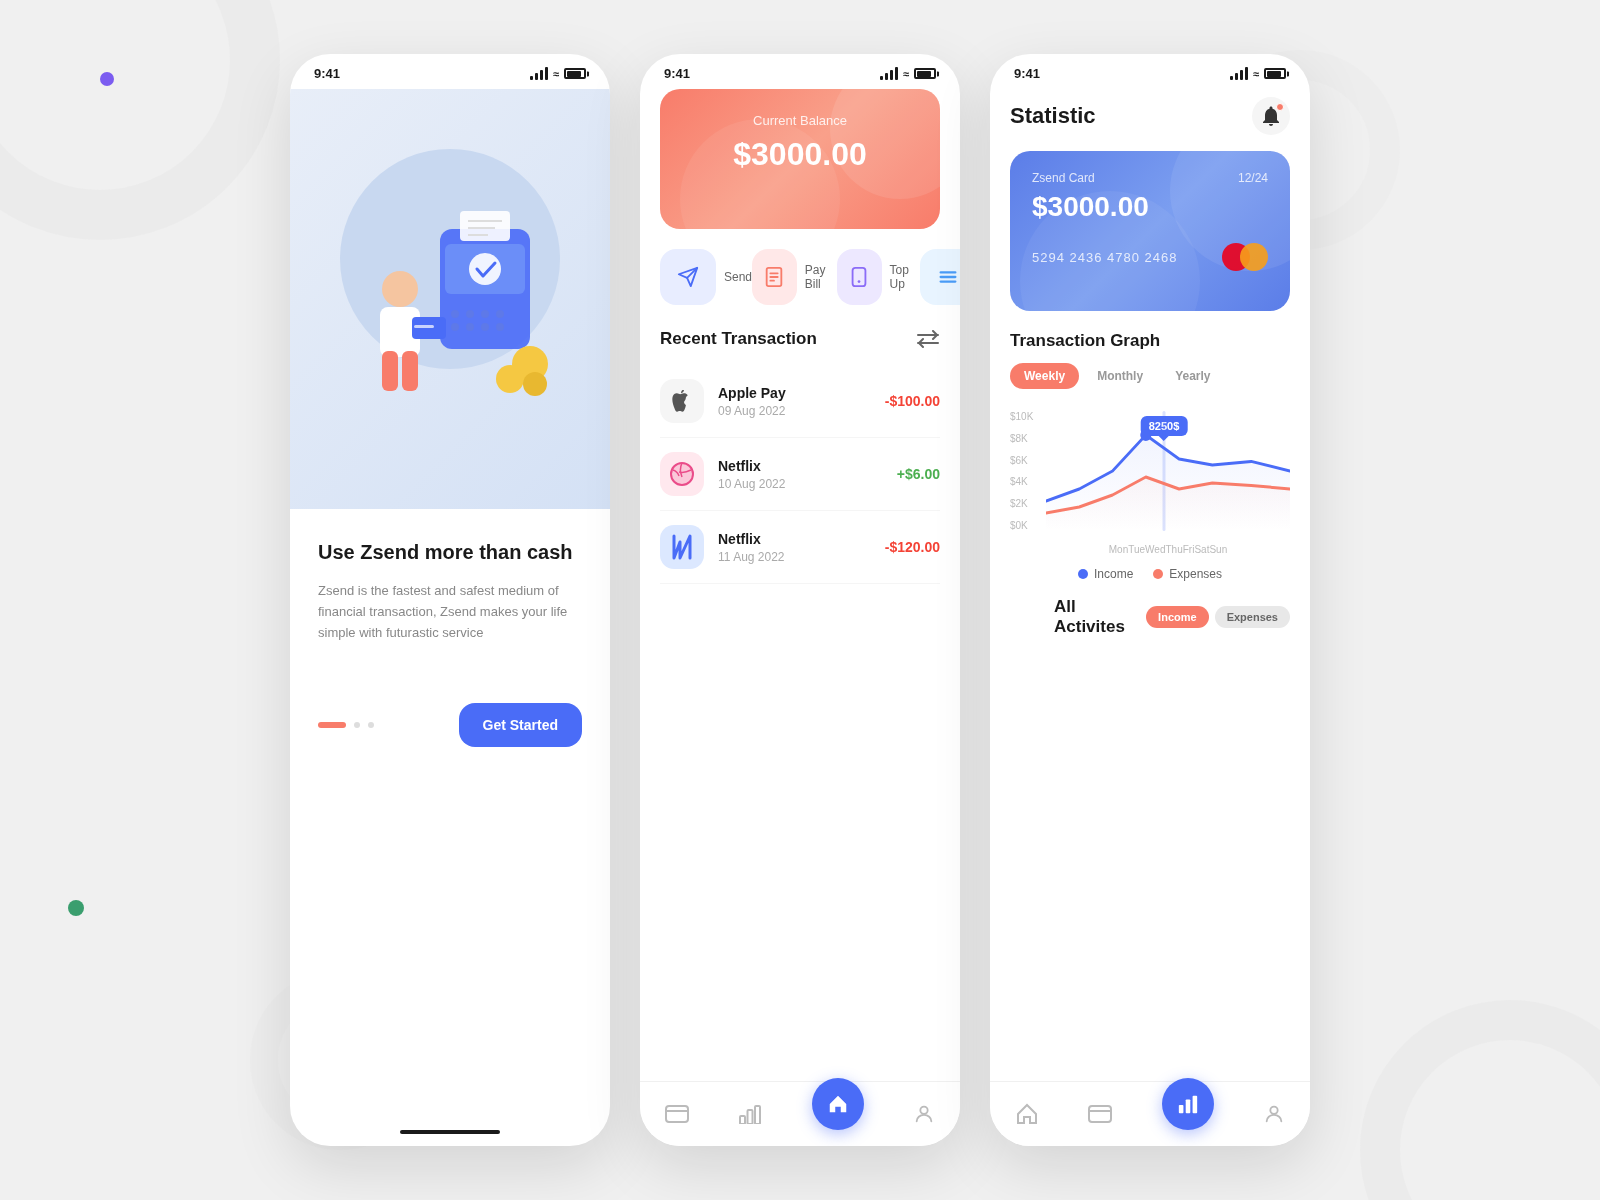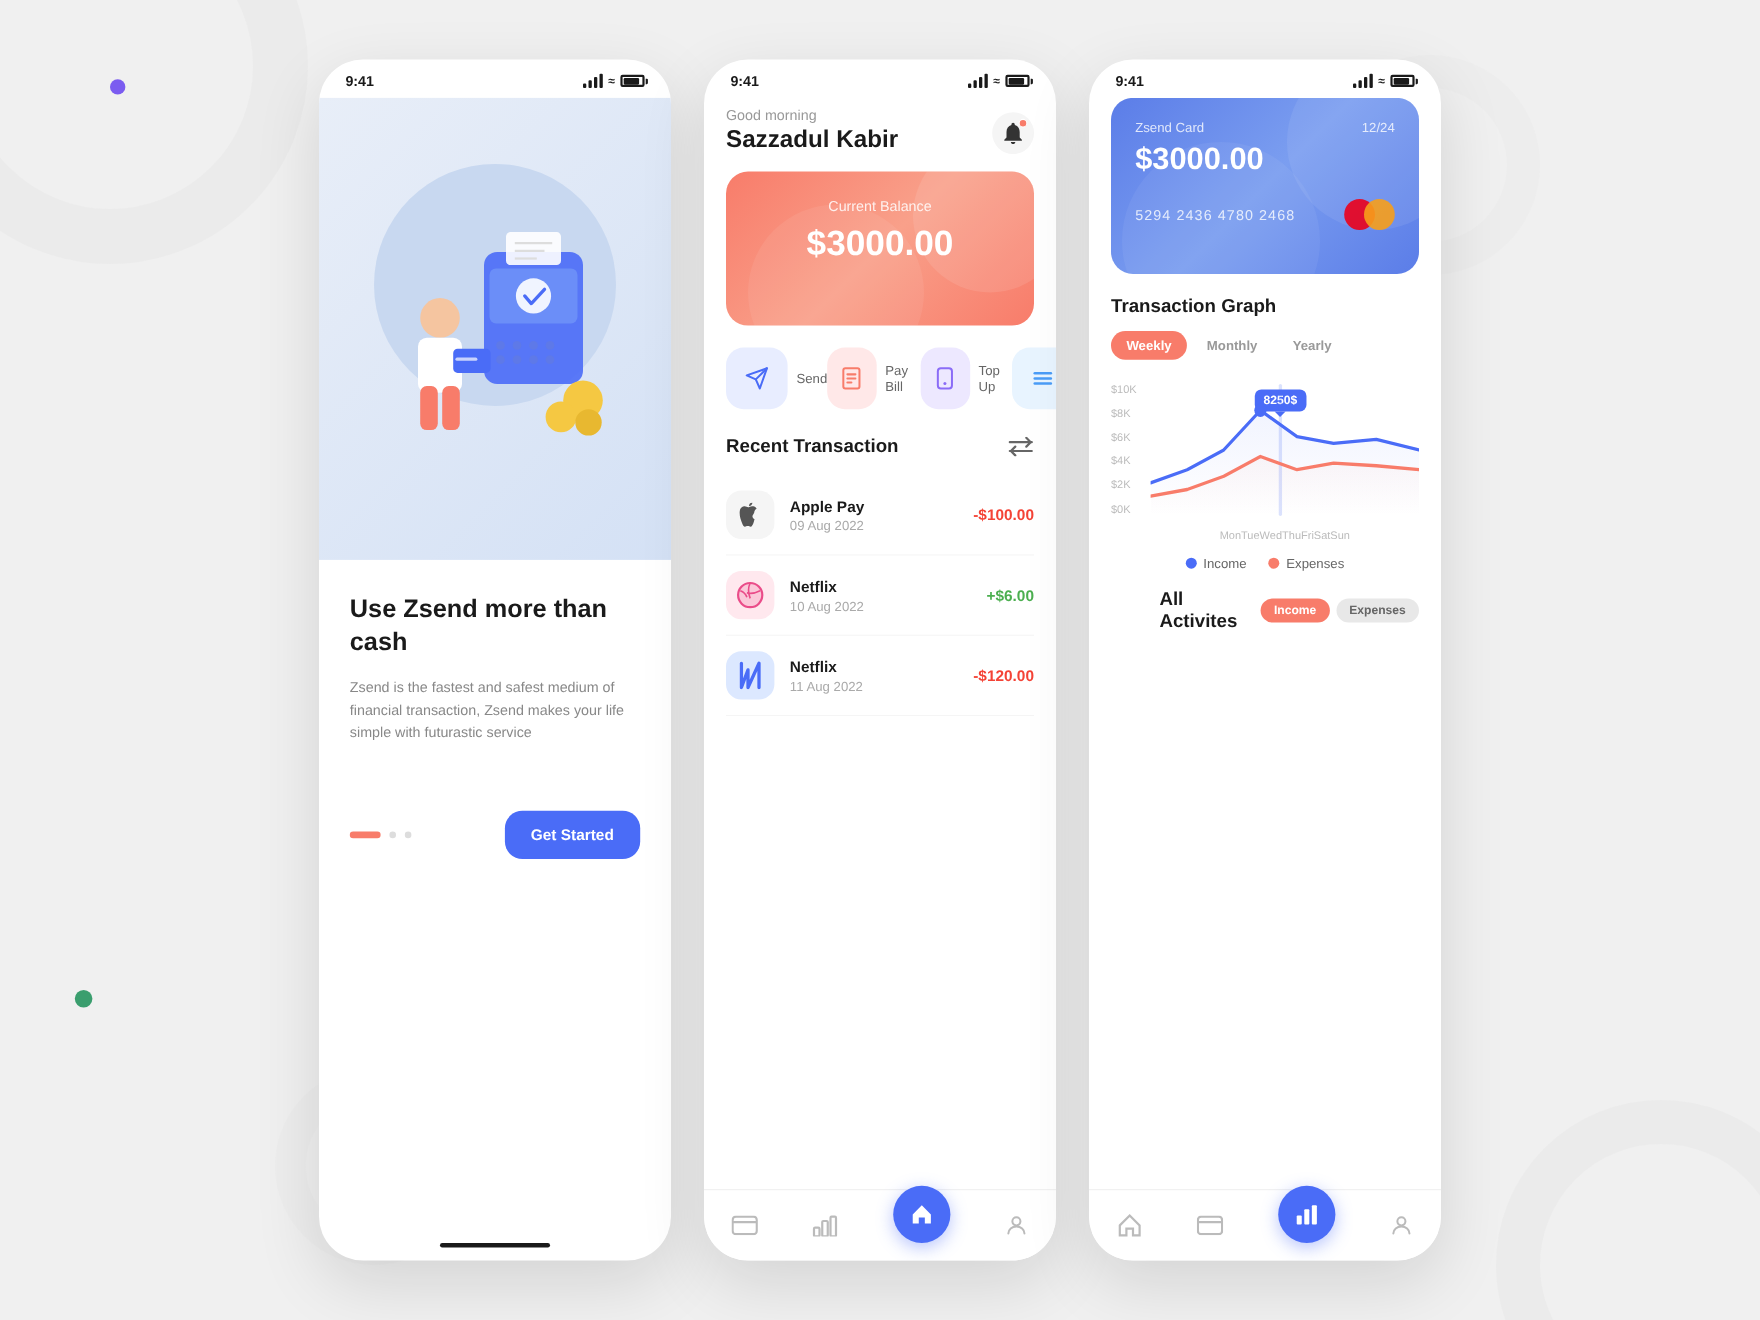--- a/index.html
+++ b/index.html
@@ -126,21 +126,21 @@
     
     .phone1-illustration svg {
       position: relative;
       z-index: 2;
     }
 
     .phone1-text {
       padding: 30px 28px 20px;
     }
     .phone1-heading {
-      font-size: 23px;
+      font-size: 20px;
       font-weight: 800;
       color: #1a1a1a;
       line-height: 1.3;
       margin-bottom: 16px;
     }
     .phone1-subtext {
       font-size: 13px;
       color: #888;
       line-height: 1.6;
       margin-bottom: 40px;
@@ -690,34 +690,20 @@
         </div>
         <span class="wifi-icon">≈</span>
         <div class="battery-icon">
           <div class="battery-fill"></div>
         </div>
       </div>
     </div>
 
     <div class="phone2-content">
 
-      <div class="phone2-header">
-        <div class="header-row">
-          <div>
-            <p class="greeting-small">Good morning</p>
-            <p class="greeting-name">Sazzadul Kabir</p>
-          </div>
-          <div class="bell-btn">
-            <svg width="18" height="20" viewBox="0 0 18 20" fill="none">
-              <path d="M9 20c1.1 0 2-.9 2-2H7c0 1.1.9 2 2 2zm6-6V9c0-3.07-1.64-5.64-4.5-6.32V2C10.5 1.17 9.83.5 9 .5S7.5 1.17 7.5 2v.68C4.63 3.36 3 5.92 3 9v5l-2 2v1h16v-1l-2-2z" fill="#333"></path>
-            </svg>
-            <div class="bell-dot"></div>
-          </div>
-        </div>
-      </div>
 
       <div class="balance-card">
         <p class="balance-label">Current Balance</p>
         <p class="balance-amount">$3000.00</p>
       </div>
 
       <div class="quick-actions">
         <div class="qa-item">
           <div class="qa-icon qa-icon-send">
             <svg width="22" height="22" viewBox="0 0 24 24" fill="none">
@@ -852,20 +838,29 @@
         </div>
         <span class="wifi-icon">≈</span>
         <div class="battery-icon">
           <div class="battery-fill"></div>
         </div>
       </div>
     </div>
 
     <div class="phone3-content">
 
+      <div class="phone3-header">
+        <span class="stat-title">Statistic</span>
+        <div class="bell-btn">
+          <svg width="18" height="20" viewBox="0 0 18 20" fill="none">
+            <path d="M9 20c1.1 0 2-.9 2-2H7c0 1.1.9 2 2 2zm6-6V9c0-3.07-1.64-5.64-4.5-6.32V2C10.5 1.17 9.83.5 9 .5S7.5 1.17 7.5 2v.68C4.63 3.36 3 5.92 3 9v5l-2 2v1h16v-1l-2-2z" fill="#333"></path>
+          </svg>
+          <div class="bell-dot"></div>
+        </div>
+      </div>
 
       <div class="credit-card">
         <div class="card-top-row">
           <span class="card-bank-name">Zsend Card</span>
           <span class="card-expiry">12/24</span>
         </div>
         <p class="card-balance">$3000.00</p>
         <div class="card-bottom-row">
           <span class="card-number">5294 2436 4780 2468</span>
           <div class="mastercard-logo">

